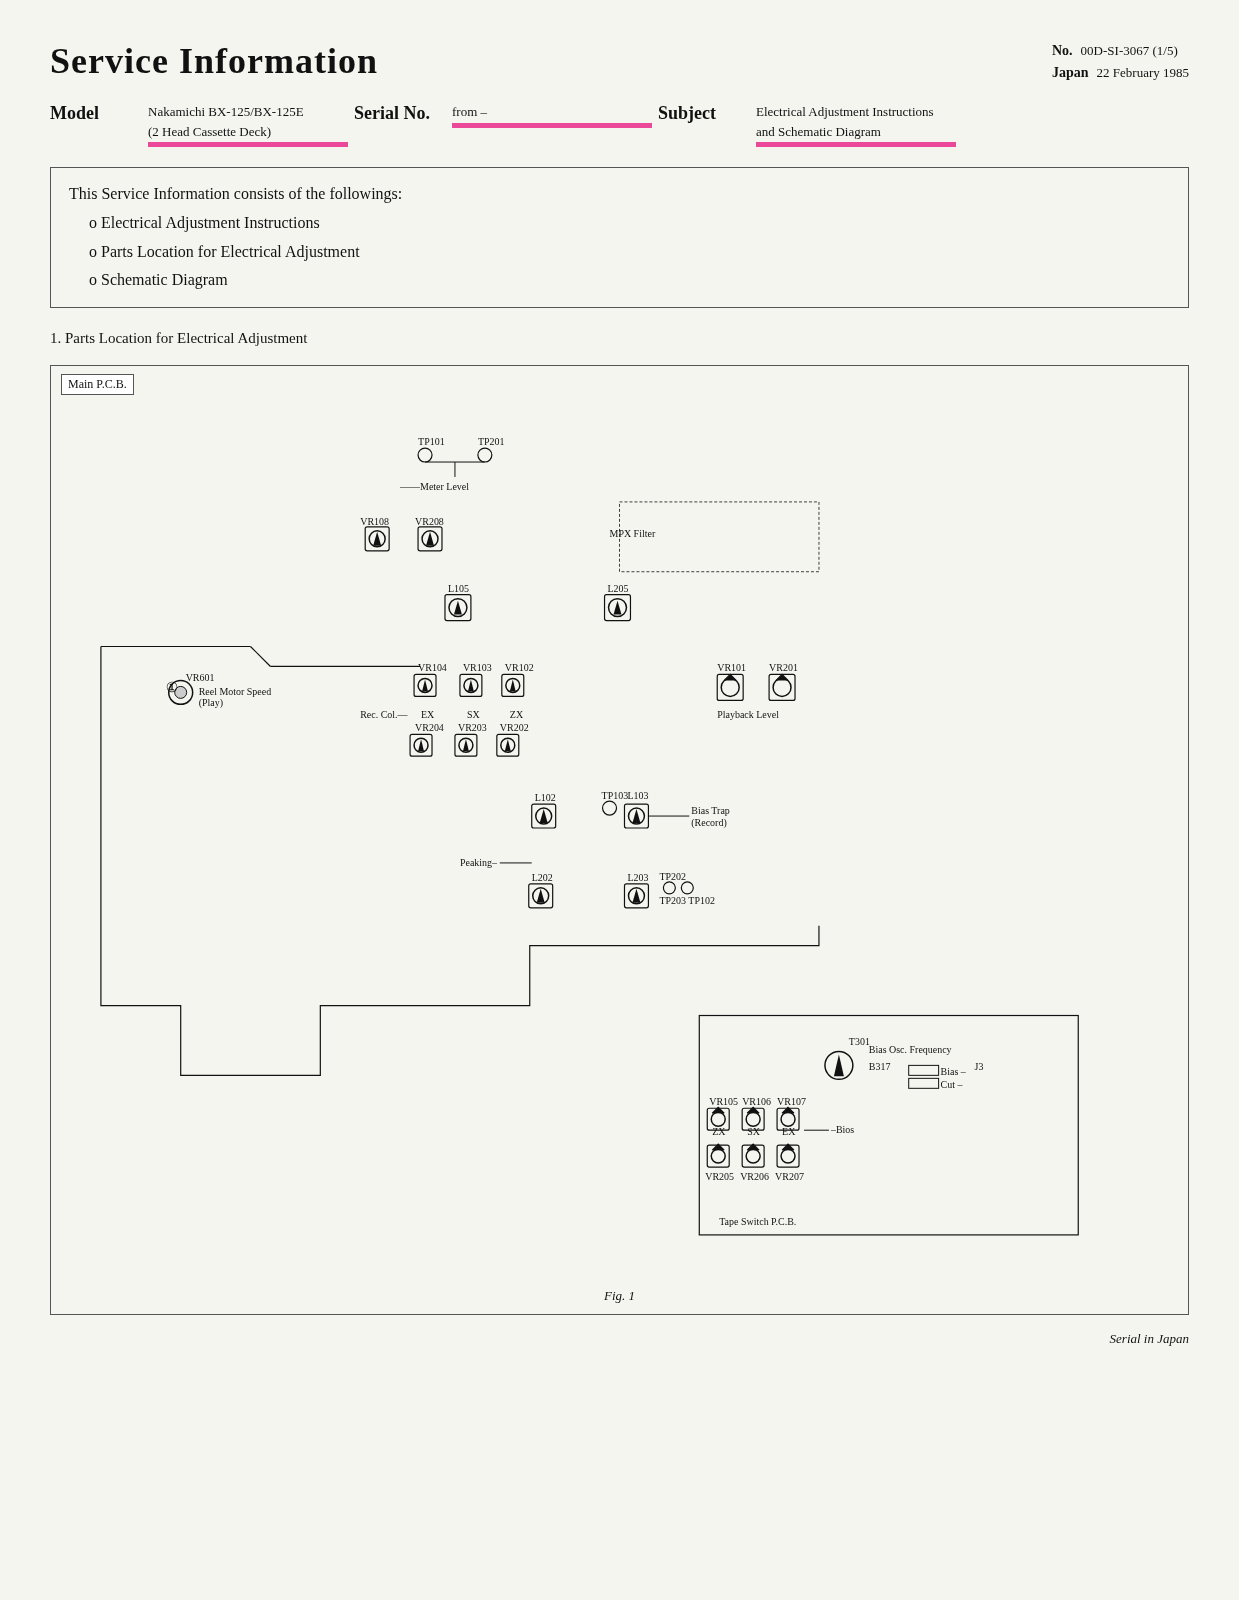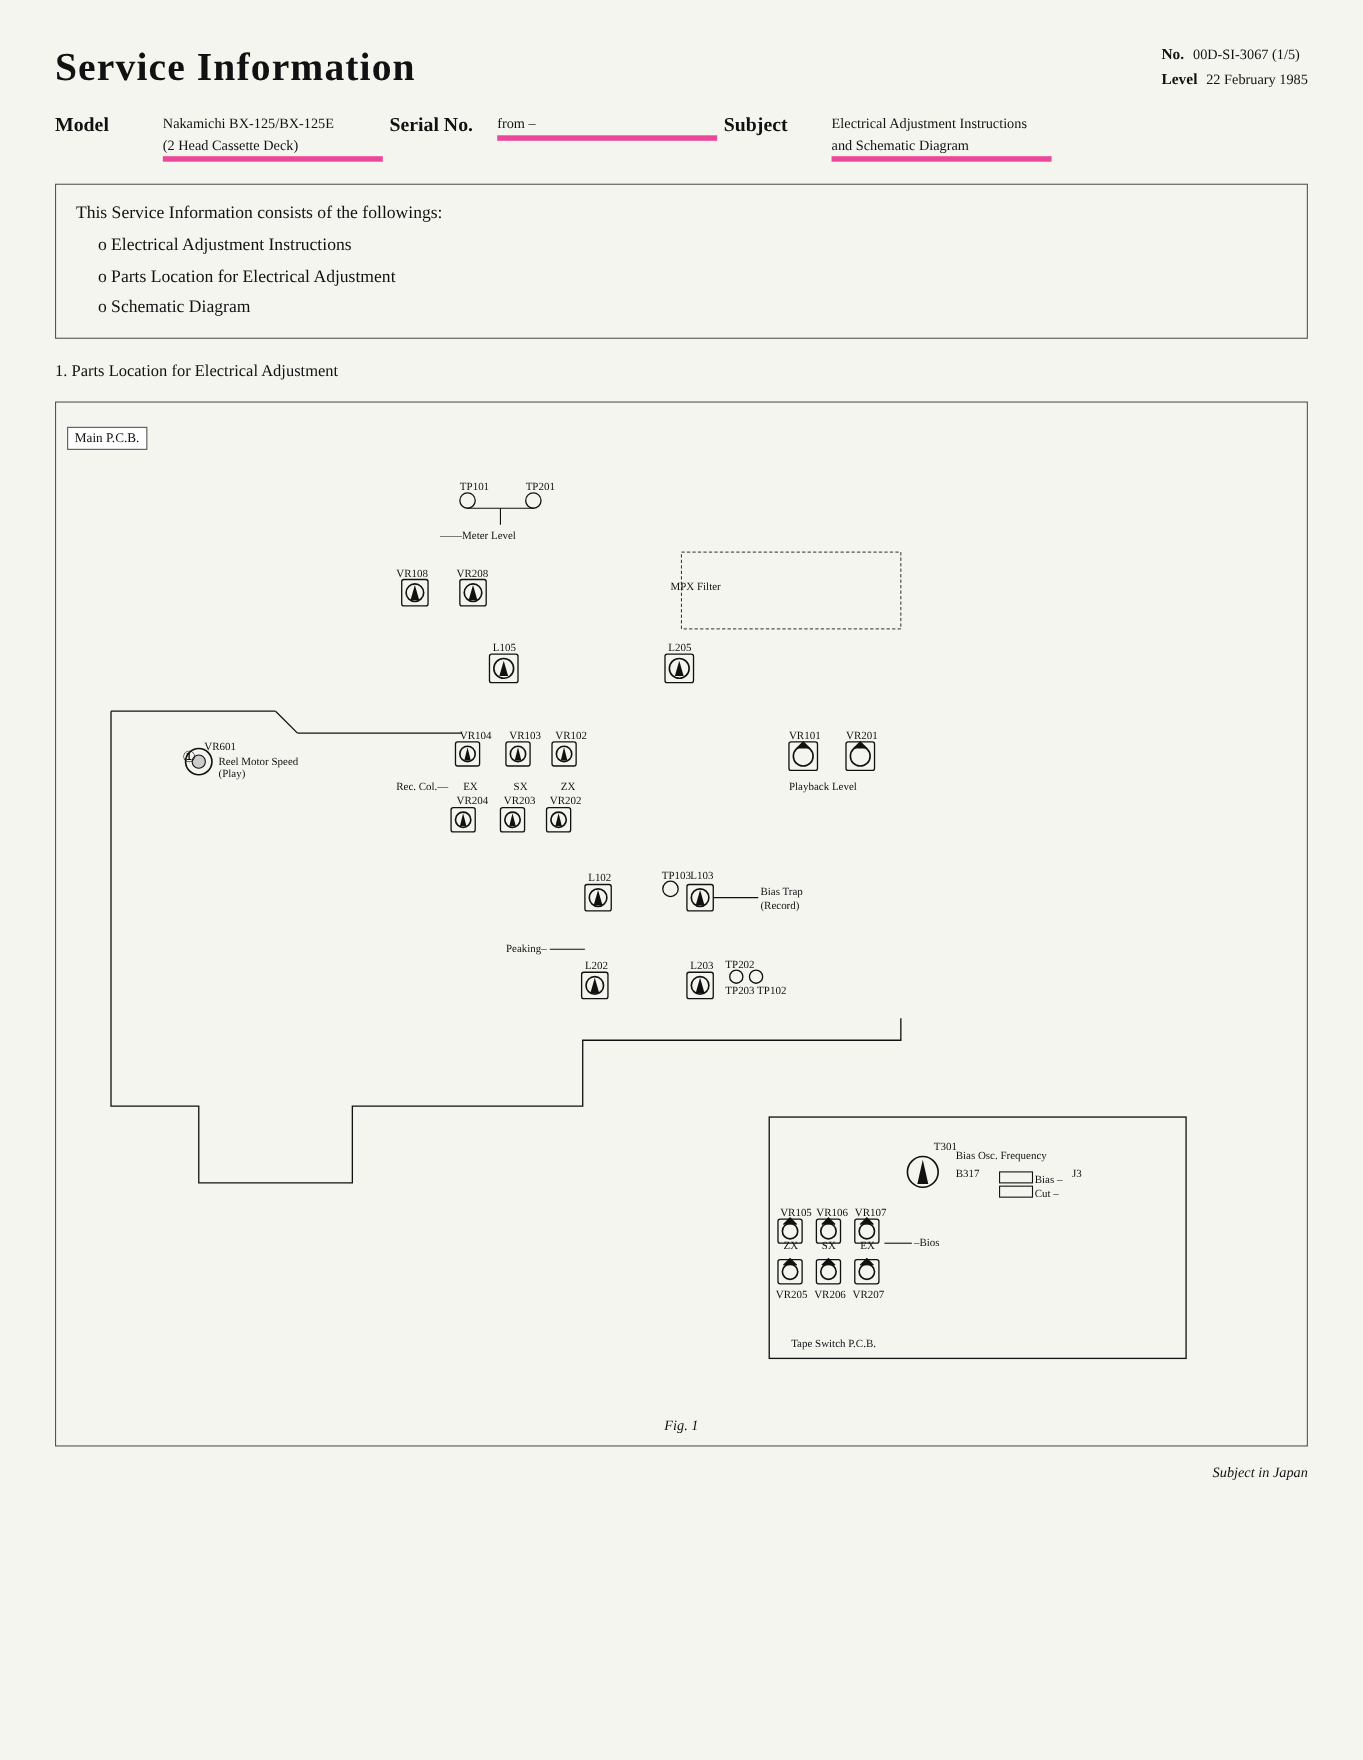--- a/index.html
+++ b/index.html
@@ -108,21 +108,21 @@
 
     
     .diagram-box {
       border: 1px solid #555;
       padding: 20px 20px 10px 20px;
       position: relative;
       min-height: 900px;
     }
     .diagram-label {
       position: absolute;
-      top: 22px;
+      top: 8px;
       left: 10px;
       font-size: 12px;
       border: 1px solid #555;
       padding: 2px 6px;
       background: #fff;
     }
 
     .fig-caption {
       text-align: center;
       font-size: 13px;
@@ -180,21 +180,21 @@
       </div>
     </div>
   </div>
   <div class="header-right">
     <div class="no-date-block">
       <div class="no-date-row">
         <span class="nd-label">No.</span>
         <span>00D-SI-3067 (1/5)</span>
       </div>
       <div class="no-date-row">
-        <span class="nd-label">Level</span>
+        <span class="nd-label">Japan</span>
         <span>22 February 1985</span>
       </div>
     </div>
   </div>
 </div>
 
 <div class="intro-box">
   <div>This Service Information consists of the followings:</div>
   <div class="list-item">o  Electrical Adjustment Instructions</div>
   <div class="list-item">o  Parts Location for Electrical Adjustment</div>
@@ -405,14 +405,14 @@
 
       <rect x="550" y="95" width="200" height="70" fill="none" stroke="#111" stroke-width="0.8" stroke-dasharray="3,2"></rect>
 
     </svg>
   </div>
 
   <div class="fig-caption">Fig. 1</div>
 </div>
 
 <div class="footer">
-  <span>Subject in Japan</span>
+  <span>Serial in Japan</span>
 </div>
 
 </body></html>

